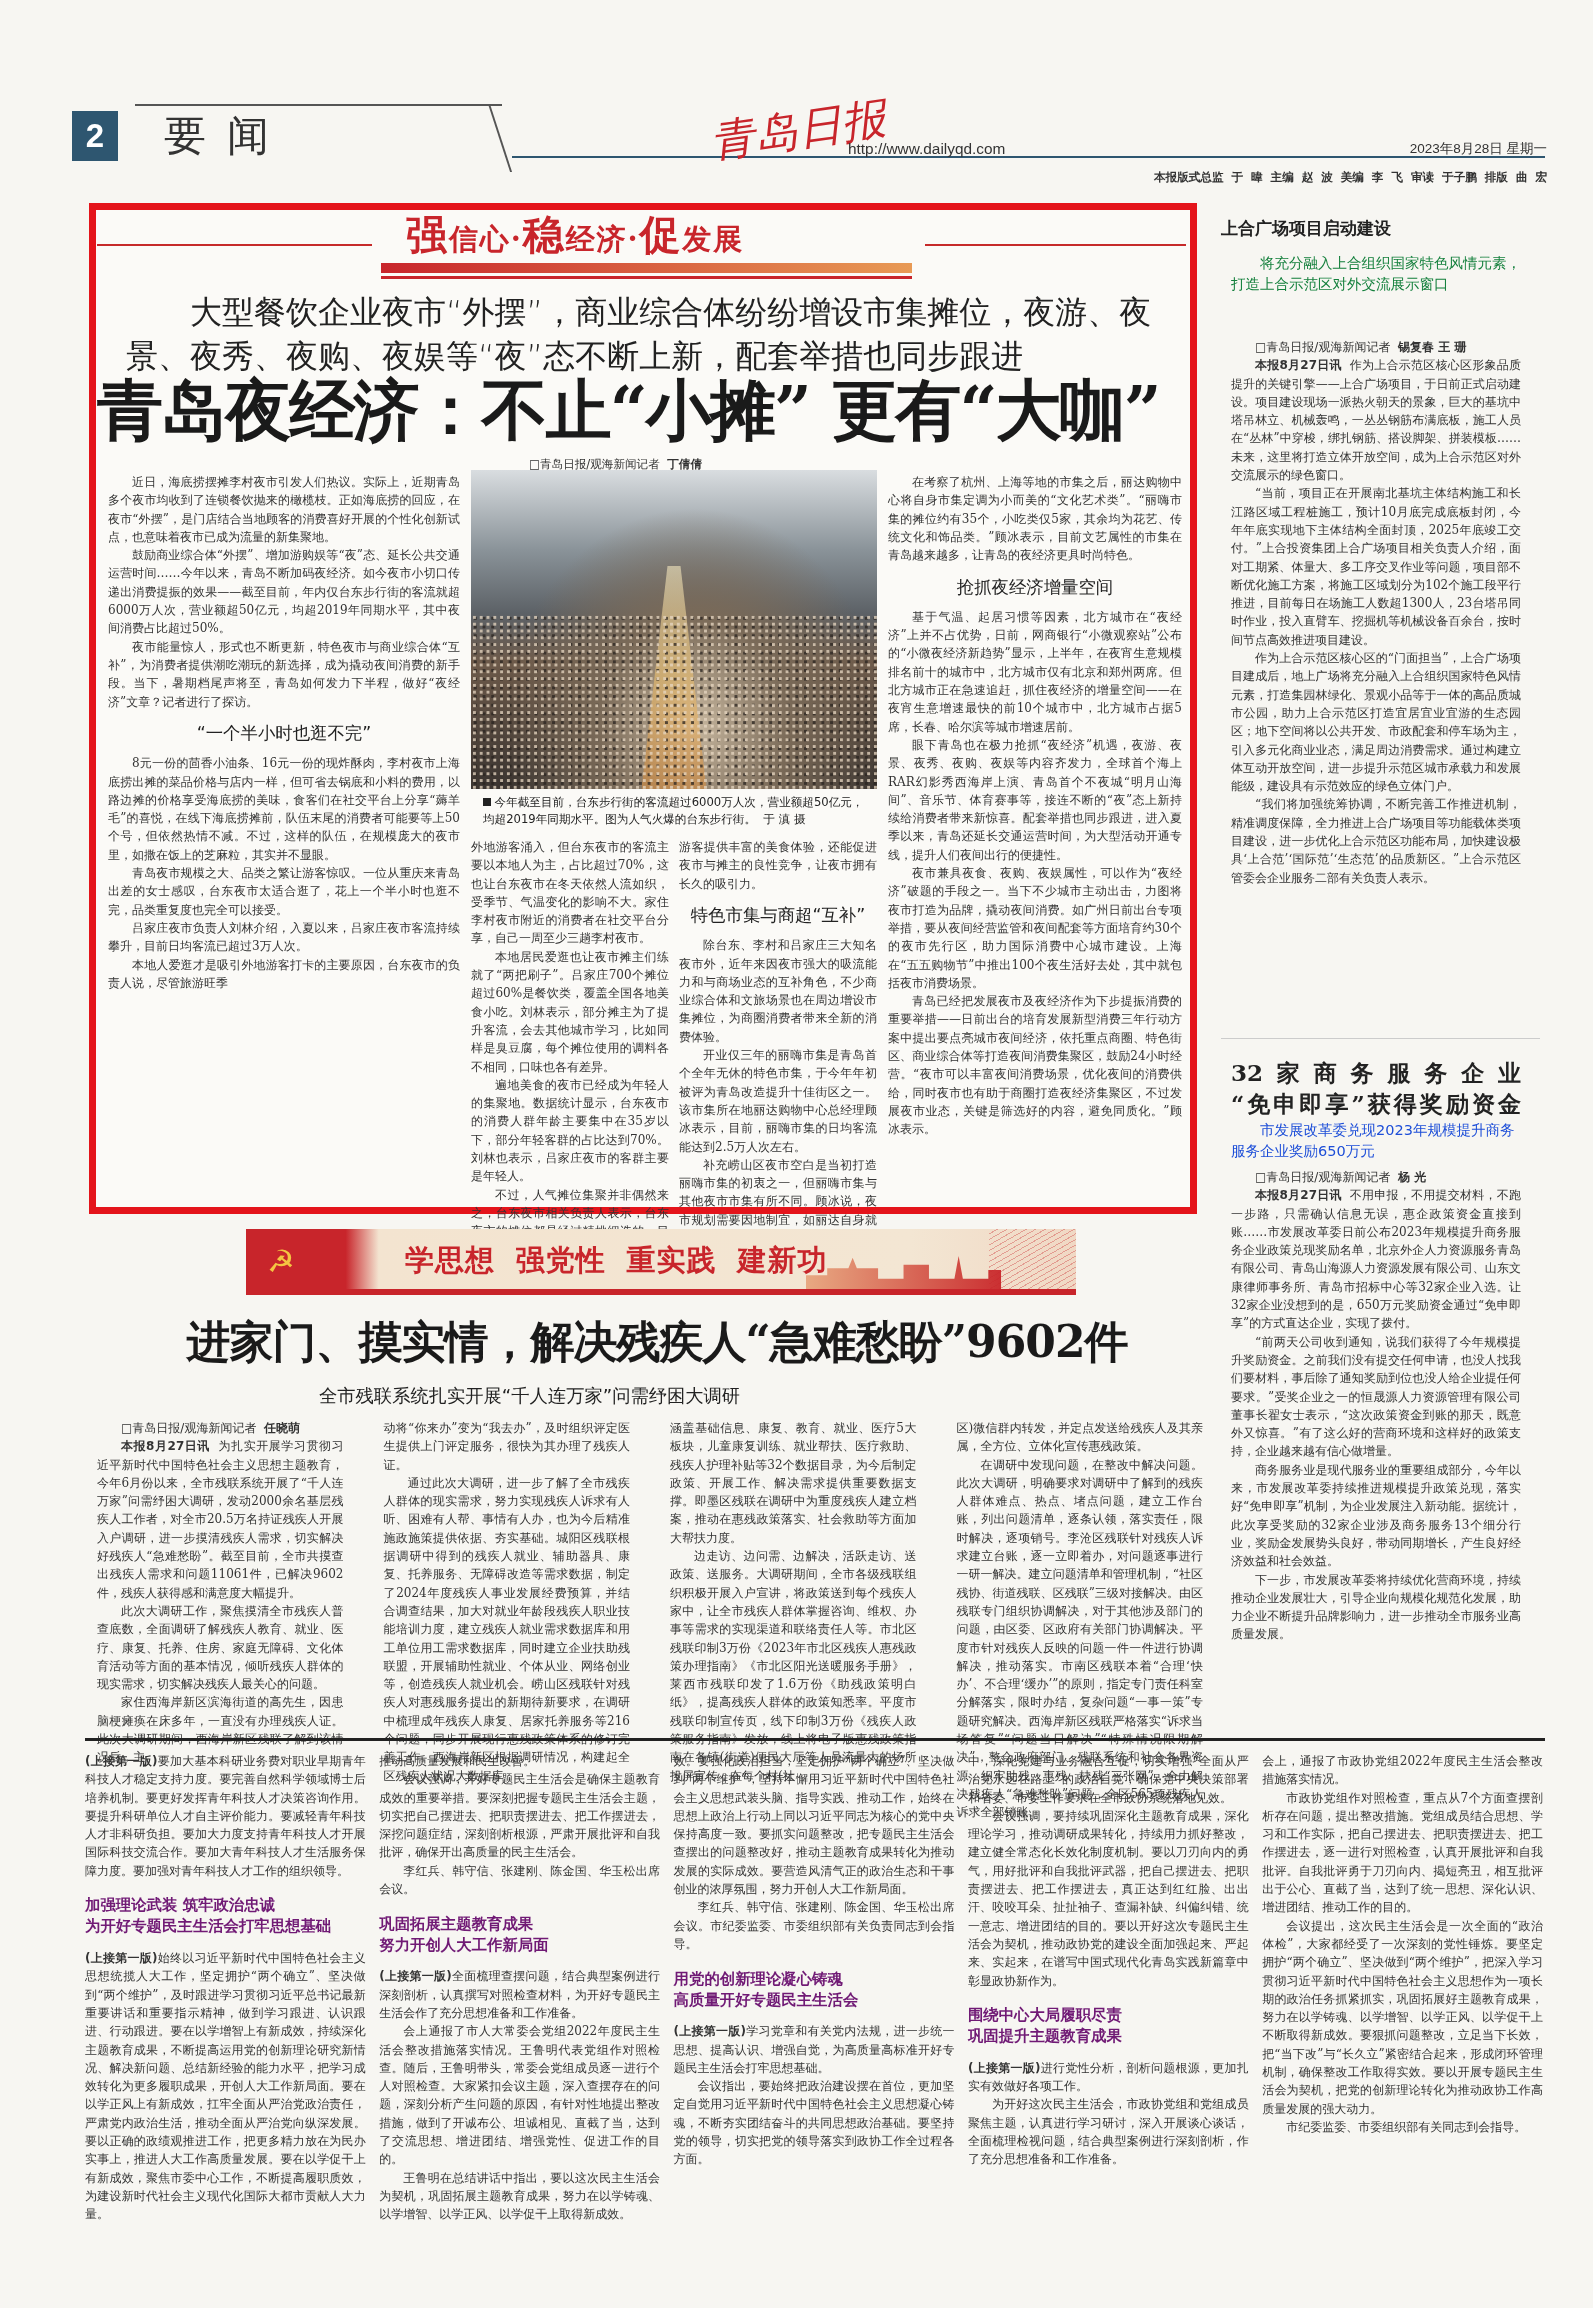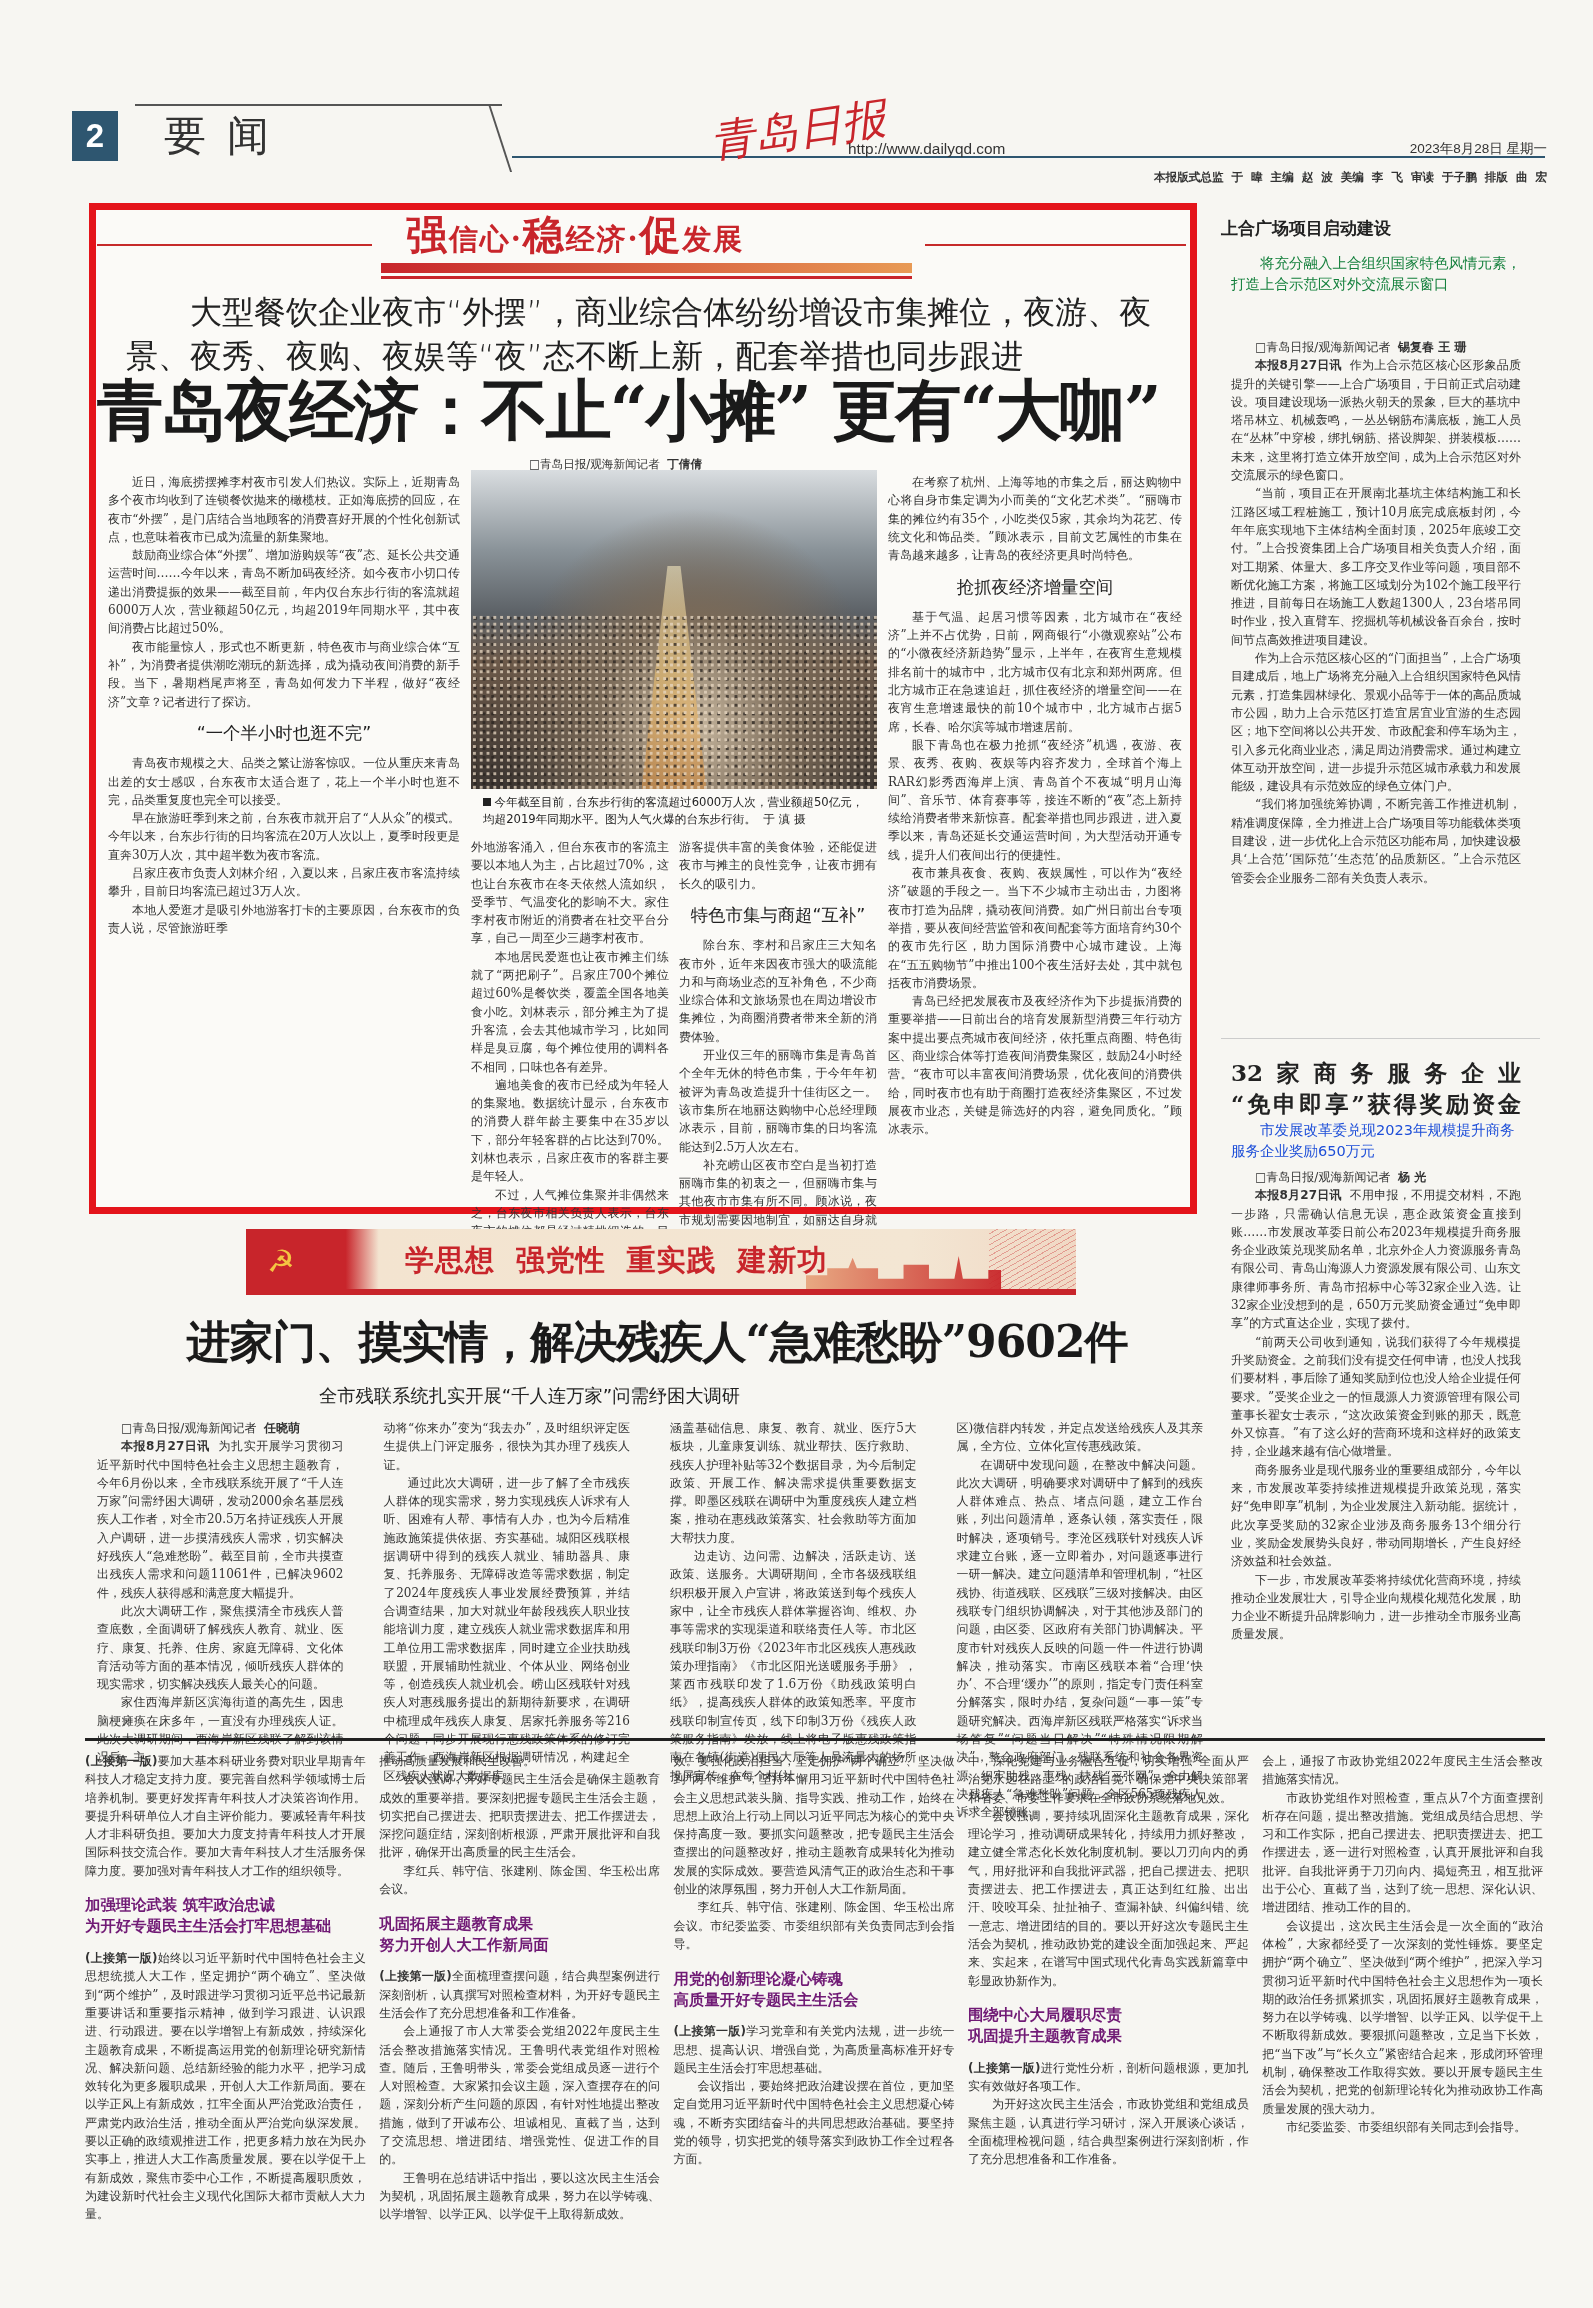--- a/index.html
+++ b/index.html
@@ -86,22 +86,22 @@
 <div class="abs headline">青岛夜经济：不止“小摊” 更有“大咖”</div>
 <div class="abs byline-main">
   <span>□青岛日报/观海新闻记者</span>&nbsp;&nbsp;<b>丁倩倩</b>
 </div>
 
 <div class="abs col" style="left:108px;top:473px;width:352px;">
   <p>近日，海底捞摆摊李村夜市引发人们热议。实际上，近期青岛多个夜市均收到了连锁餐饮抛来的橄榄枝。正如海底捞的回应，在夜市“外摆”，是门店结合当地顾客的消费喜好开展的个性化创新试点，也意味着夜市已成为流量的新集聚地。</p>
   <p>鼓励商业综合体“外摆”、增加游购娱等“夜”态、延长公共交通运营时间……今年以来，青岛不断加码夜经济。如今夜市小切口传递出消费提振的效果——截至目前，年内仅台东步行街的客流就超6000万人次，营业额超50亿元，均超2019年同期水平，其中夜间消费占比超过50%。</p>
   <p>夜市能量惊人，形式也不断更新，特色夜市与商业综合体“互补”，为消费者提供潮吃潮玩的新选择，成为撬动夜间消费的新手段。当下，暑期档尾声将至，青岛如何发力下半程，做好“夜经济”文章？记者进行了探访。</p>
   <div class="subhead">“一个半小时也逛不完”</div>
+  <p>8元一份的茴香小油条、16元一份的现炸酥肉，李村夜市上海底捞出摊的菜品价格与店内一样，但可省去锅底和小料的费用，以路边摊的价格享受海底捞的美味，食客们在社交平台上分享“薅羊毛”的喜悦，在线下海底捞摊前，队伍末尾的消费者可能要等上50个号，但依然热情不减。不过，这样的队伍，在规模庞大的夜市里，如撒在饭上的芝麻粒，其实并不显眼。</p>
   <p>青岛夜市规模之大、品类之繁让游客惊叹。一位从重庆来青岛出差的女士感叹，台东夜市太适合逛了，花上一个半小时也逛不完，品类重复度也完全可以接受。</p>
-  <p>早在旅游旺季到来之前，台东夜市就开启了“人从众”的模式。今年以来，台东步行街的日均客流在20万人次以上，夏季时段更是直奔30万人次，其中超半数为夜市客流。</p>
   <p>吕家庄夜市负责人刘林介绍，入夏以来，吕家庄夜市客流持续攀升，目前日均客流已超过3万人次。</p>
   <p>本地人爱逛才是吸引外地游客打卡的主要原因，台东夜市的负责人说，尽管旅游旺季</p>
 </div>
 
 <div class="abs photo">
   <div class="lights"></div>
   <div class="crowd"></div>
 </div>
 <div class="abs caption">
   <span class="sq"></span><span>今年截至目前，台东步行街的客流超过6000万人次，营业额超50亿元，均超2019年同期水平。图为人气火爆的台东步行街。</span>&nbsp;&nbsp;<span>于 滇 摄</span>

